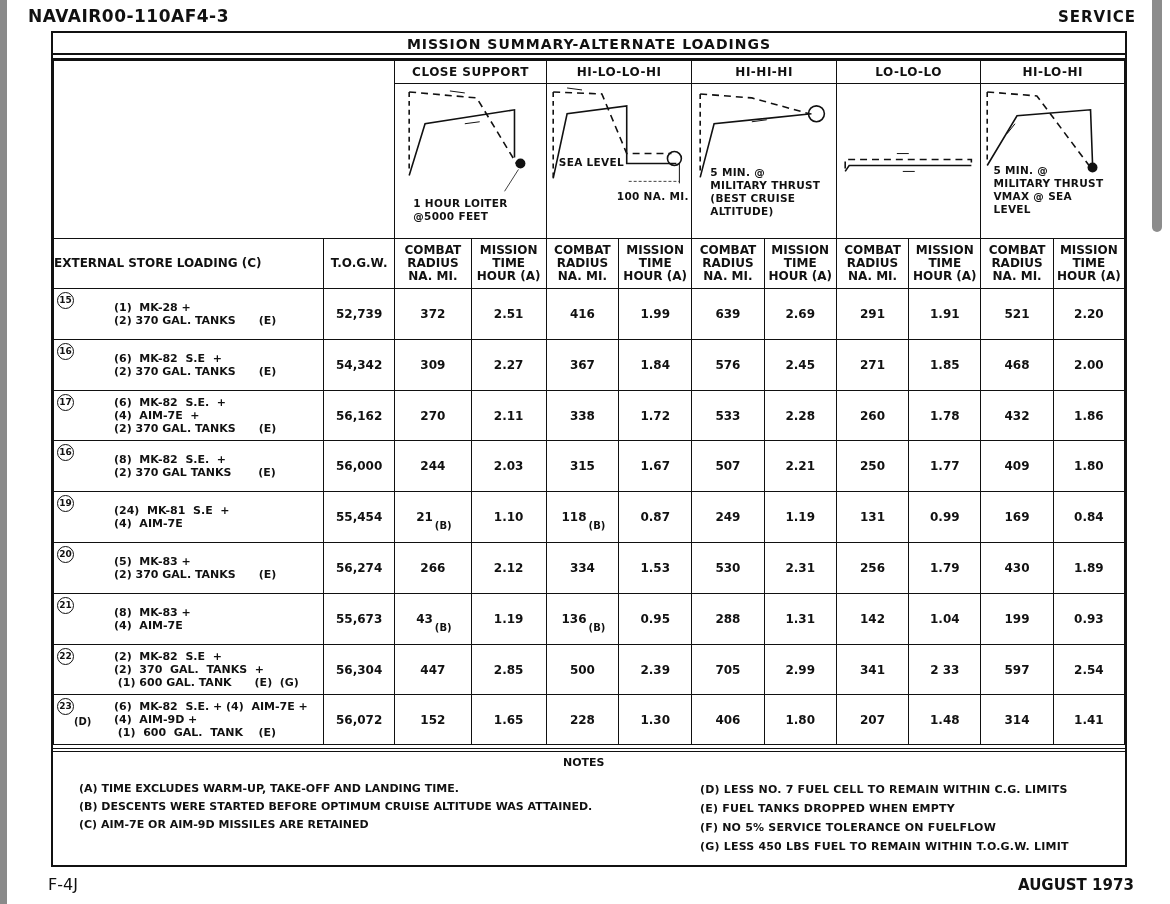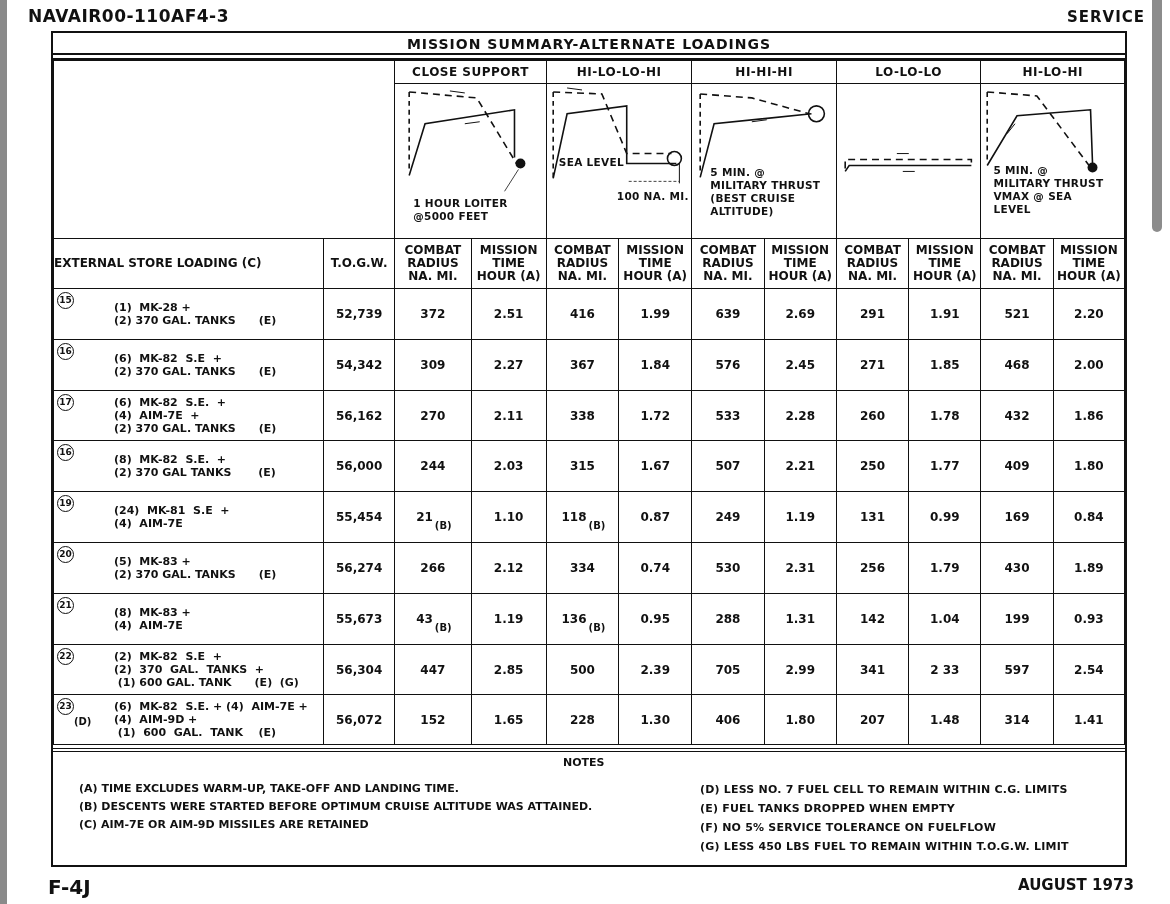--- a/index.html
+++ b/index.html
@@ -3,22 +3,22 @@
 <meta charset="utf-8">
 <style>
   * { box-sizing: border-box; margin: 0; padding: 0; }
   html, body { width: 1170px; height: 904px; background: #ffffff; overflow: hidden; }
   body { position: relative; font-family: "DejaVu Sans", sans-serif; color: #111; }
 
   .left-bar { position: absolute; left: 0; top: 0; width: 7px; height: 904px; background: #8a8a8a; }
   .scrollbar { position: absolute; left: 1152px; top: 0; width: 10px; height: 232px; background: #8c8c8c; border-radius: 0 0 5px 5px; }
 
   .doc-id { position: absolute; left: 28px; top: 6px; font-size: 17px; font-weight: bold; letter-spacing: 0.5px; }
-  .section { position: absolute; left: 1058px; top: 8px; font-size: 15px; font-weight: bold; letter-spacing: 1px; margin-left: 9px; }
-  .aircraft { position: absolute; left: 48px; top: 875px; font-size: 20px; font-weight: bold; }
+  .section { position: absolute; left: 1058px; top: 8px; font-size: 15px; font-weight: bold; letter-spacing: 1px; }
+  .aircraft { position: absolute; left: 48px; top: 875px; font-size: 16px; font-weight: normal; }
   .date { position: absolute; left: 1018px; top: 876px; font-size: 15px; font-weight: bold; }
 
   .frame { position: absolute; left: 51px; top: 31px; width: 1076px; height: 836px; border: 2px solid #111; }
   .title-row { position: absolute; left: 0; top: 0; width: 100%; height: 22px; border-bottom: 2px solid #111; text-align: center; font-size: 14px; font-weight: bold; letter-spacing: 1px; line-height: 22px; }
   .title-row2 { position: absolute; left: 0; top: 25px; width: 100%; height: 2px; background: #111; }
 
   .grid { position: absolute; left: 0; top: 27px; width: 1072px; border-collapse: collapse; table-layout: fixed; }
   .grid td { border: 1.5px solid #111; text-align: center; vertical-align: middle; font-weight: bold; font-size: 12px; }
 
   .mission-name { height: 23px; font-size: 11px; letter-spacing: 0.5px; }
@@ -310,21 +310,21 @@
             <span class="num">20</span>
             <div class="lines">
               <div>(5)  MK-83 +</div>
               <div>(2) 370 GAL. TANKS      (E)</div>
             </div>
           </td>
           <td class="val">56,274</td>
           <td class="val"><span>266</span></td>
           <td class="val"><span>2.12</span></td>
           <td class="val"><span>334</span></td>
-          <td class="val"><span>0.74</span></td>
+          <td class="val"><span>1.53</span></td>
           <td class="val"><span>530</span></td>
           <td class="val"><span>2.31</span></td>
           <td class="val"><span>256</span></td>
           <td class="val"><span>1.79</span></td>
           <td class="val"><span>430</span></td>
           <td class="val"><span>1.89</span></td>
         </tr>
         <tr class="row-2">
           <td class="store">
             <span class="num">21</span>

